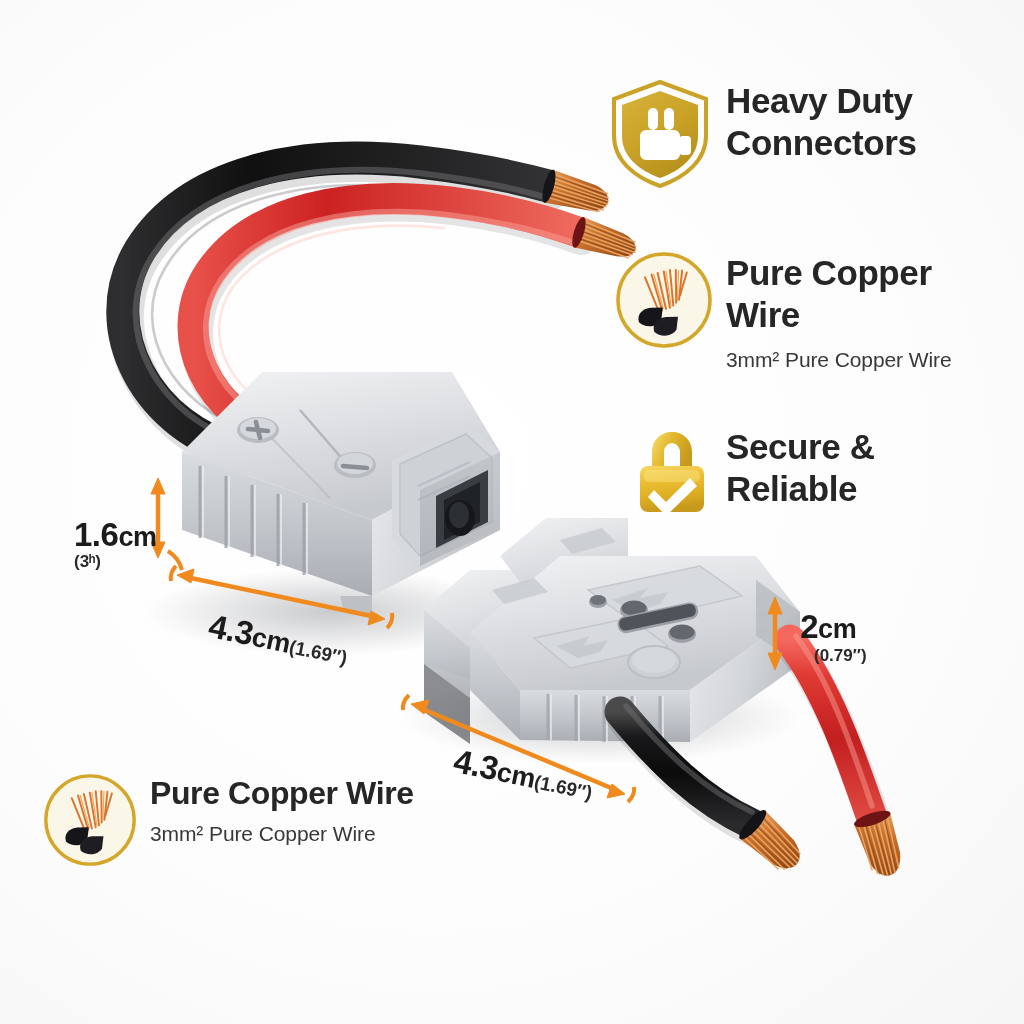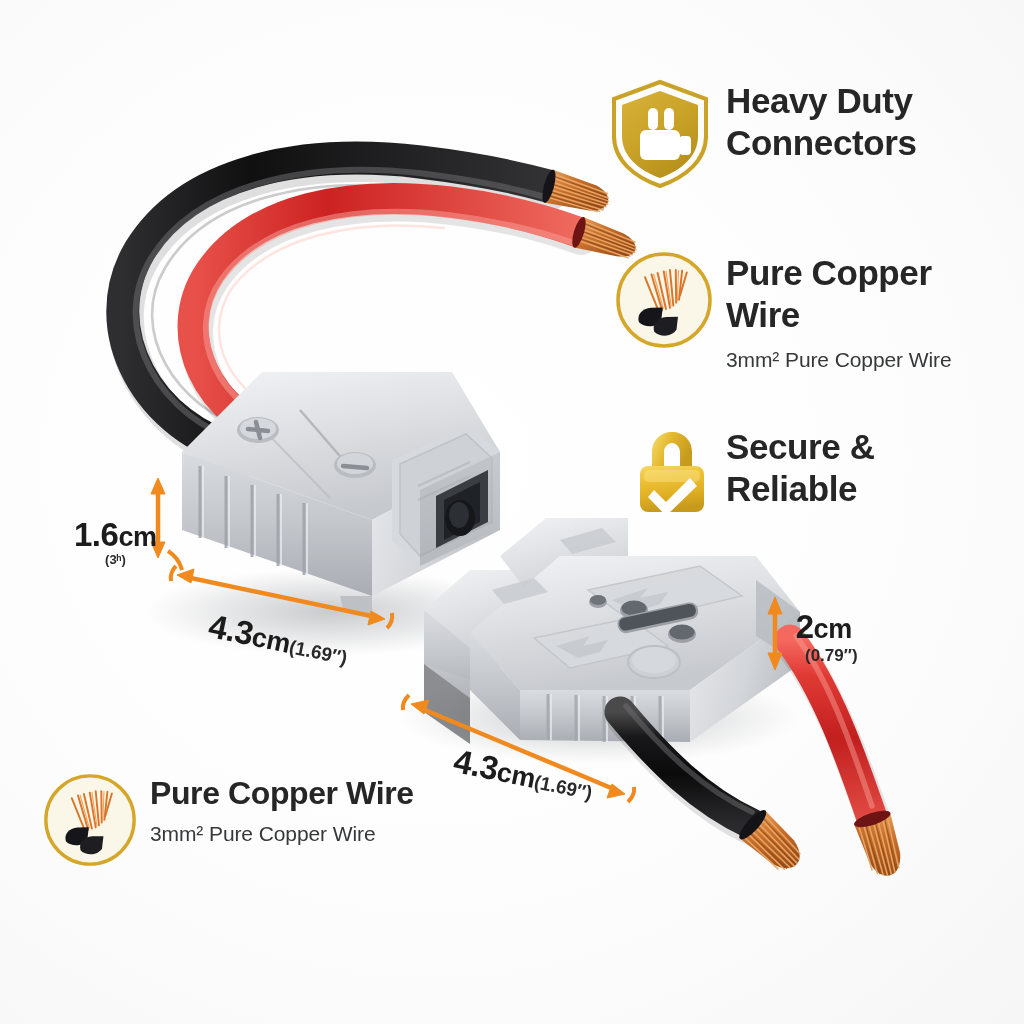--- a/index.html
+++ b/index.html
@@ -74,26 +74,26 @@
   .dim .unit {
     font-size: 27px;
     font-weight: 700;
     letter-spacing: -0.3px;
   }
   .dim .inch {
     font-size: 19px;
     font-weight: 600;
     color: #2a2a2a;
   }
-  #dim-height-left { left: 74px; top: 516px; text-align: center; }
-  #dim-height-left .inch { display: block; margin-top: -2px; font-size: 13px; }
+  #dim-height-left { left: 74px; top: 516px; text-align: left; }
+  #dim-height-left .inch { display: block; margin-top: -2px; font-size: 17px; }
   #dim-width-top { left: 213px; top: 607px; transform: rotate(11.5deg); transform-origin: left top; }
   #dim-width-bottom { left: 458px; top: 742px; transform: rotate(11.5deg); transform-origin: left top; }
   #dim-height-right { left: 790px; top: 608px; text-align: center; }
-  #dim-height-right .inch { display: block; margin-top: 0px; margin-left: 15px; font-size: 17px; }
+  #dim-height-right .inch { display: block; margin-top: 0px; margin-left: 24px; font-size: 17px; }
 </style>
 </head>
 <body>
 
 <div id="stage">
 
   <svg class="layer" viewBox="0 0 1024 1024">
     <defs>
       <linearGradient id="blkWire" x1="0" y1="0" x2="0" y2="1">
         <stop offset="0%" stop-color="#4a4a4a"></stop>

